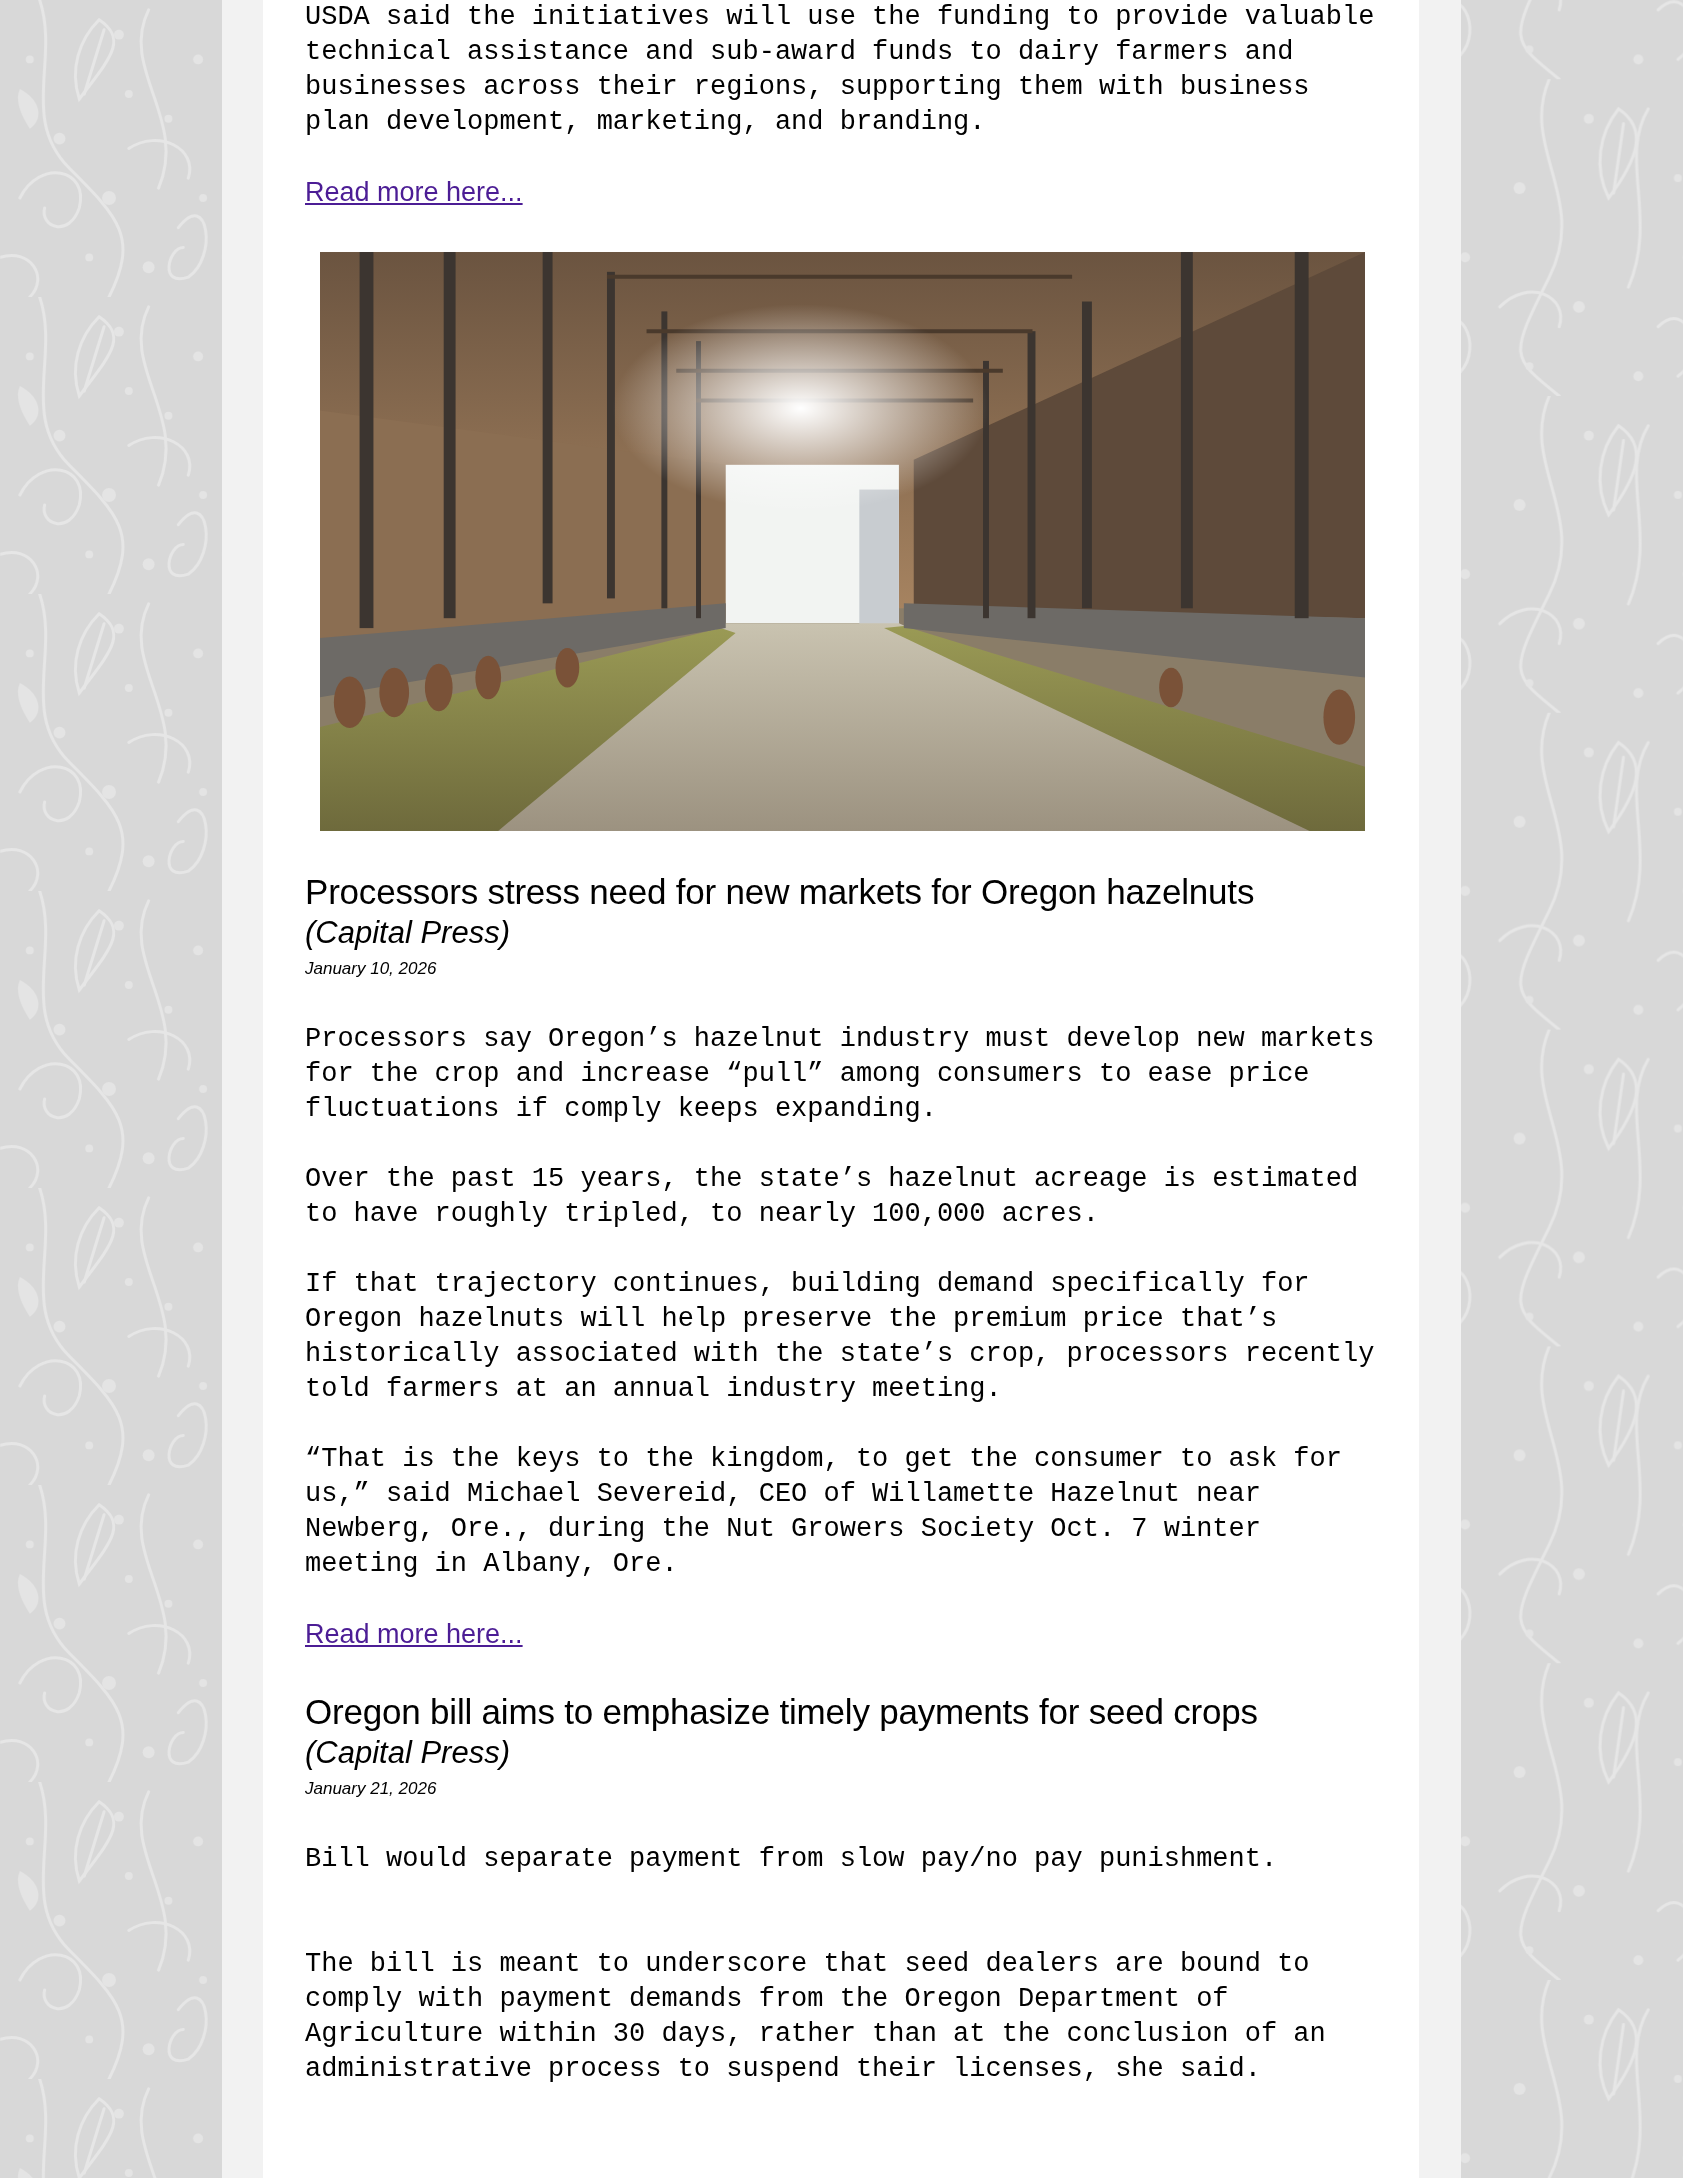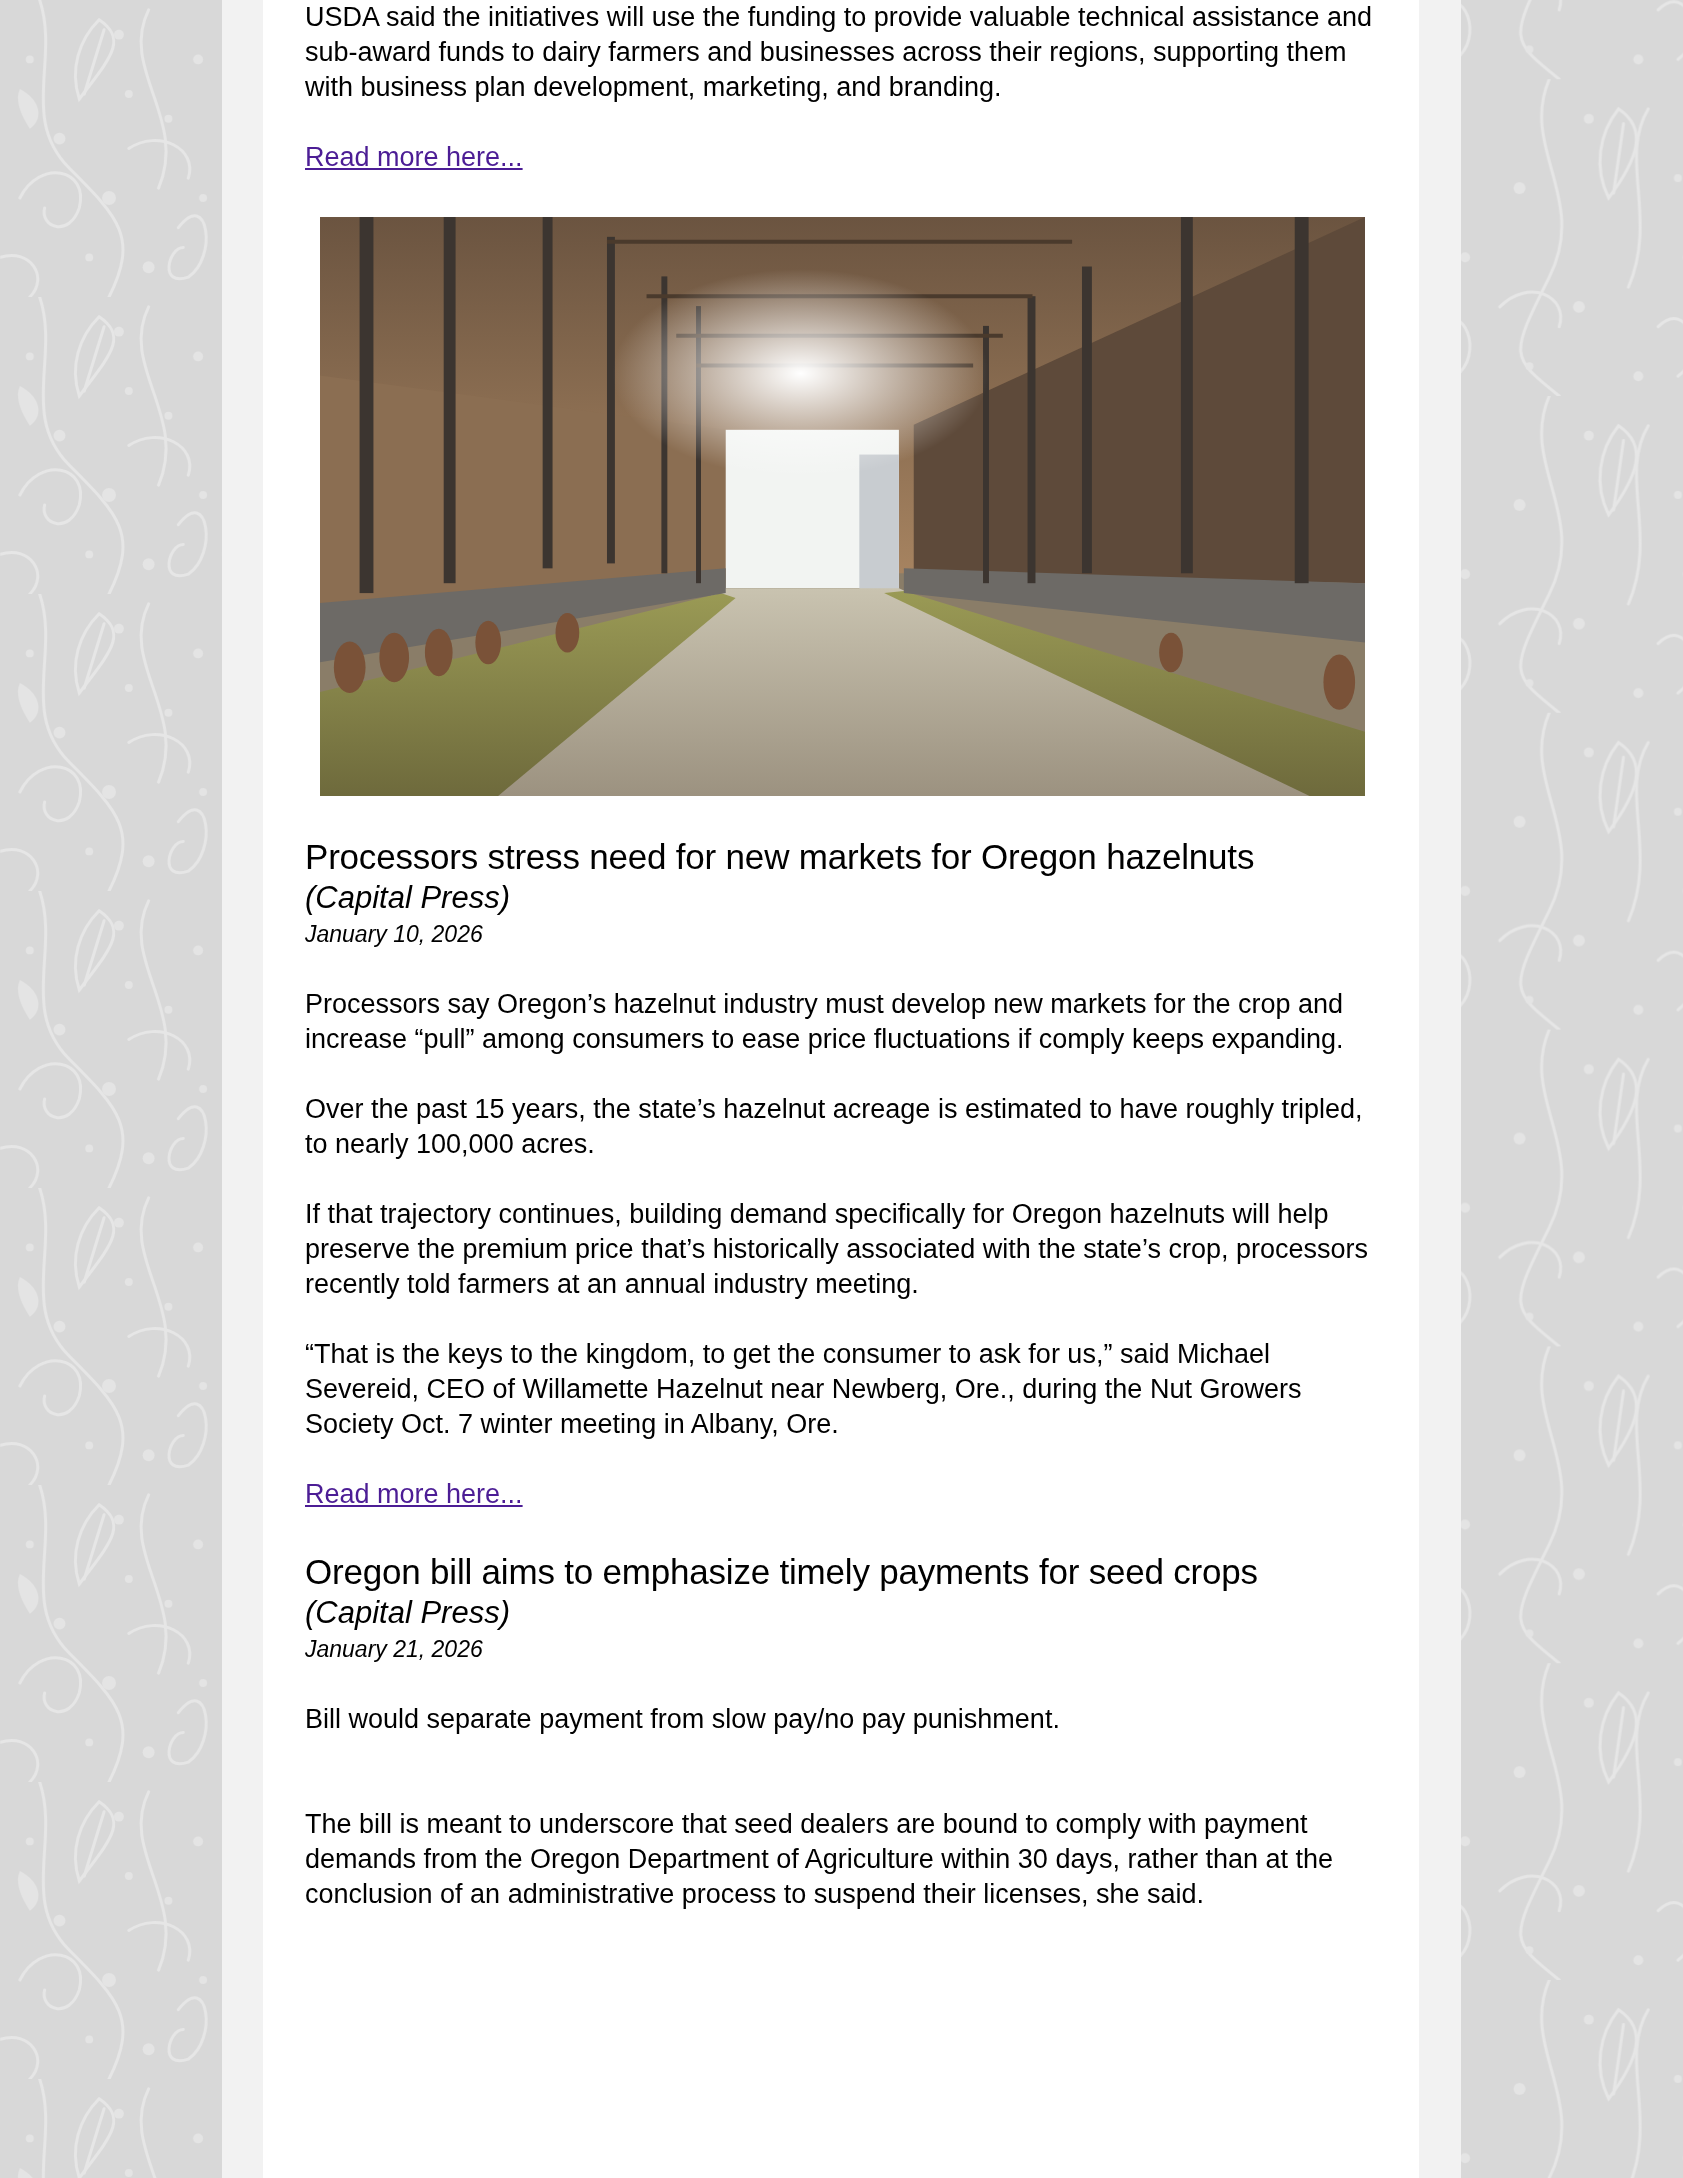--- a/index.html
+++ b/index.html
@@ -17,31 +17,31 @@
     background: #f2f2f2;
   }
   .content-card {
     position: absolute; left: 263px; top: 0; width: 1156px; height: 2178px;
     background: #ffffff;
   }
   .content {
     position: absolute; left: 305px; top: 0; width: 1079px;
     color: #000;
   }
-  .p { font-size: 27px; line-height: 35px; margin: 0; }
+  .p { font-size: 27px; line-height: 35px; margin: 0; font-family: Liberation Mono, monospace; }
   .gap { height: 35px; }
   .link { font-size: 27px; line-height: 35px; color: #4c1d95; text-decoration: underline; display: inline-block; cursor: pointer; }
   .photo {
     margin-top: 42px; margin-left: 15px; width: 1045px; height: 579px; position: relative; overflow: hidden;
     background: #8a7d68;
   }
   .headline { font-size: 35px; line-height: 46px; font-weight: normal; margin: 38px 0 0 0; letter-spacing: -0.2px; }
   .headline.second { margin-top: 37px; }
   .source { font-size: 31px; line-height: 36px; font-style: italic; margin: 0; }
-  .date { font-size: 23px; line-height: 36px; font-style: italic; margin: 0; }
+  .date { font-size: 17px; line-height: 36px; font-style: italic; margin: 0; }
 </style>
 </head>
 <body>
 
 <div class="bg-pattern left">
   <svg width="222" height="2178" viewBox="0 0 224 2200">
     <defs>
       <pattern id="flor" width="224" height="300" patternUnits="userSpaceOnUse">
         <g fill="none" stroke="#e6e6e6" stroke-width="3" stroke-linecap="round">
           <path d="M40 0 C60 60, 20 120, 70 170 S 140 240, 110 300"></path>

